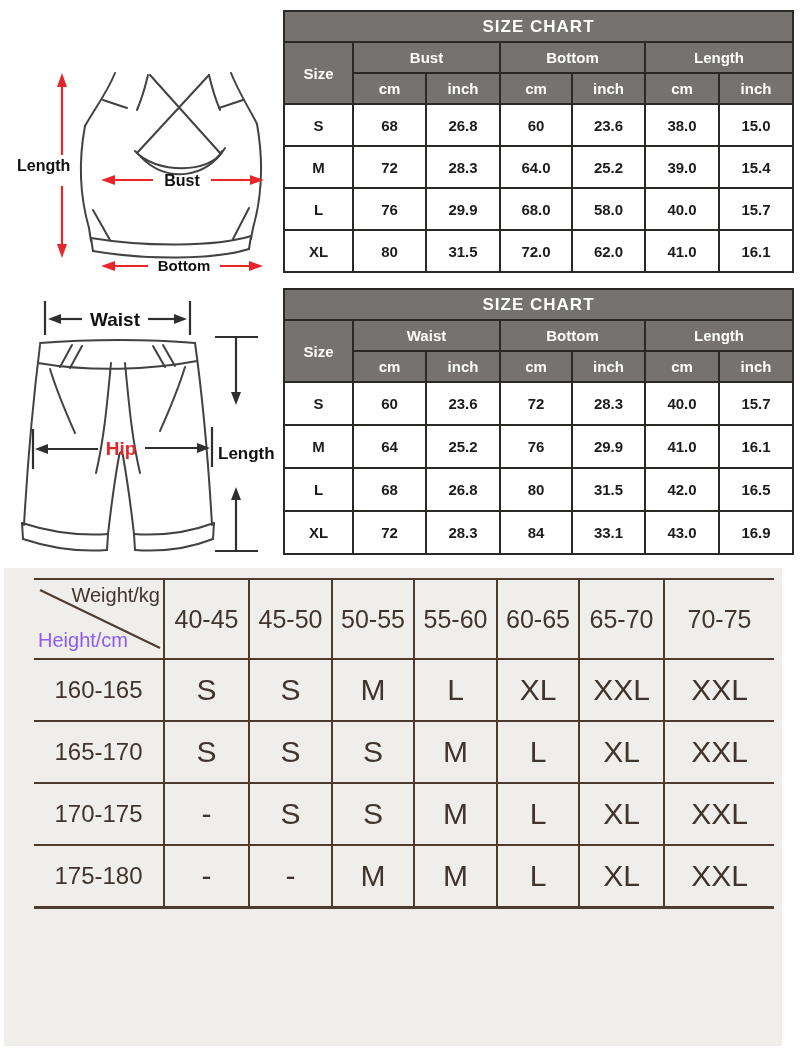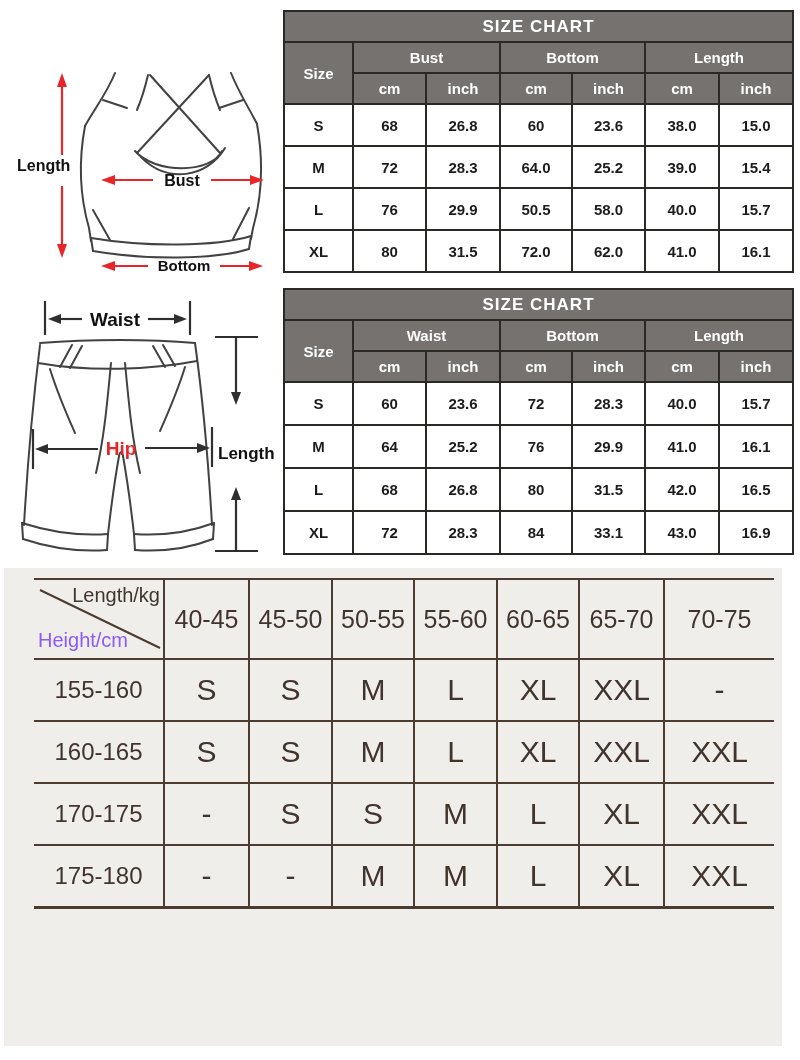--- a/index.html
+++ b/index.html
@@ -202,21 +202,21 @@
           <td>28.3</td>
           <td>64.0</td>
           <td>25.2</td>
           <td>39.0</td>
           <td>15.4</td>
         </tr>
         <tr>
           <td>L</td>
           <td>76</td>
           <td>29.9</td>
-          <td>50.5</td>
+          <td>68.0</td>
           <td>58.0</td>
           <td>40.0</td>
           <td>15.7</td>
         </tr>
         <tr>
           <td>XL</td>
           <td>80</td>
           <td>31.5</td>
           <td>72.0</td>
           <td>62.0</td>
@@ -307,52 +307,52 @@
           <col style="width:85px">
           <col style="width:110px">
       </colgroup>
       <thead>
         <tr class="mhead">
           <td class="diag-cell">
             <div class="diag-wrap">
               <svg class="diag-svg" width="130" height="78" viewBox="0 0 130 78">
                 <line x1="6" y1="10" x2="126" y2="68" stroke="#4e3b30" stroke-width="2"></line>
               </svg>
-              <span class="diag-top">Length/kg</span>
+              <span class="diag-top">Weight/kg</span>
               <span class="diag-bot">Height/cm</span>
             </div>
           </td>
         <td>40-45</td>
             <td>45-50</td>
             <td>50-55</td>
             <td>55-60</td>
             <td>60-65</td>
             <td>65-70</td>
             <td>70-75</td>
           </tr>
       </thead>
       <tbody>
           <tr>
-            <td class="height-col">155-160</td>
+            <td class="height-col">160-165</td>
             <td>S</td>
             <td>S</td>
             <td>M</td>
             <td>L</td>
             <td>XL</td>
             <td>XXL</td>
-            <td>-</td>
+            <td>XXL</td>
           </tr>
           <tr>
-            <td class="height-col">160-165</td>
+            <td class="height-col">165-170</td>
+            <td>S</td>
             <td>S</td>
             <td>S</td>
             <td>M</td>
             <td>L</td>
             <td>XL</td>
-            <td>XXL</td>
             <td>XXL</td>
           </tr>
           <tr>
             <td class="height-col">170-175</td>
             <td>-</td>
             <td>S</td>
             <td>S</td>
             <td>M</td>
             <td>L</td>
             <td>XL</td>

